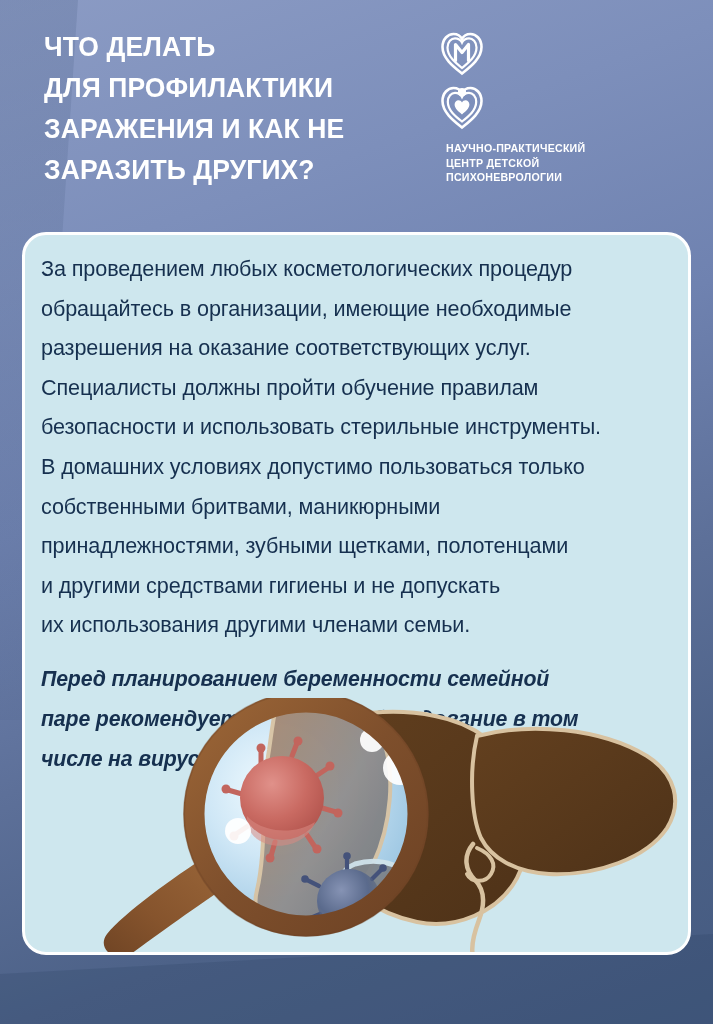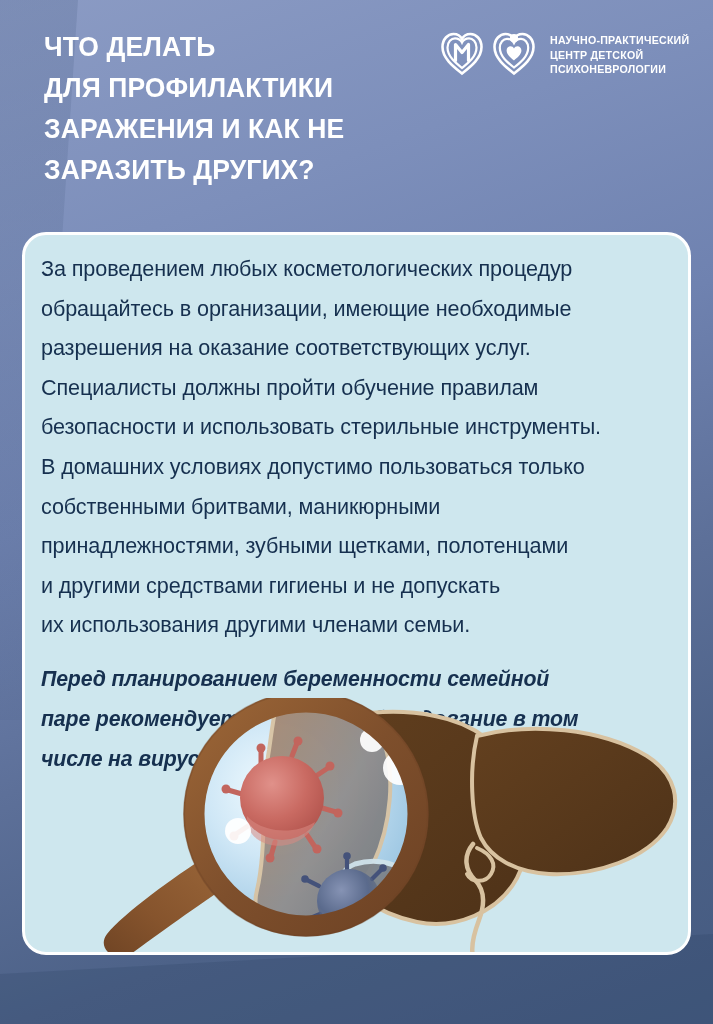--- a/index.html
+++ b/index.html
@@ -30,21 +30,21 @@
   
   .header{position:absolute;left:16px;top:0;width:713px;height:222px;}
   .title{
     position:absolute;left:28px;top:26px;width:400px;
     color:#ffffff;font-weight:bold;font-size:28.5px;line-height:41px;
     letter-spacing:.1px;transform:scaleX(.93);transform-origin:left top;
     text-transform:uppercase;white-space:pre-line;
   }
 
   
-  .logo{position:absolute;left:424px;top:30px;display:flex;align-items:flex-start;gap:8px;}
+  .logo{position:absolute;left:424px;top:30px;display:flex;align-items:flex-start;gap:8px;flex-direction:column;}
   .emblem{width:44px;height:46px;flex:none;}
   .logo-text{
     margin-left:6px;margin-top:3px;color:#ffffff;font-weight:bold;
     font-size:11.2px;line-height:14.6px;letter-spacing:.25px;
     transform:scaleX(.95);transform-origin:left top;white-space:pre-line;
     text-transform:uppercase;
   }
 
   
   .card{

